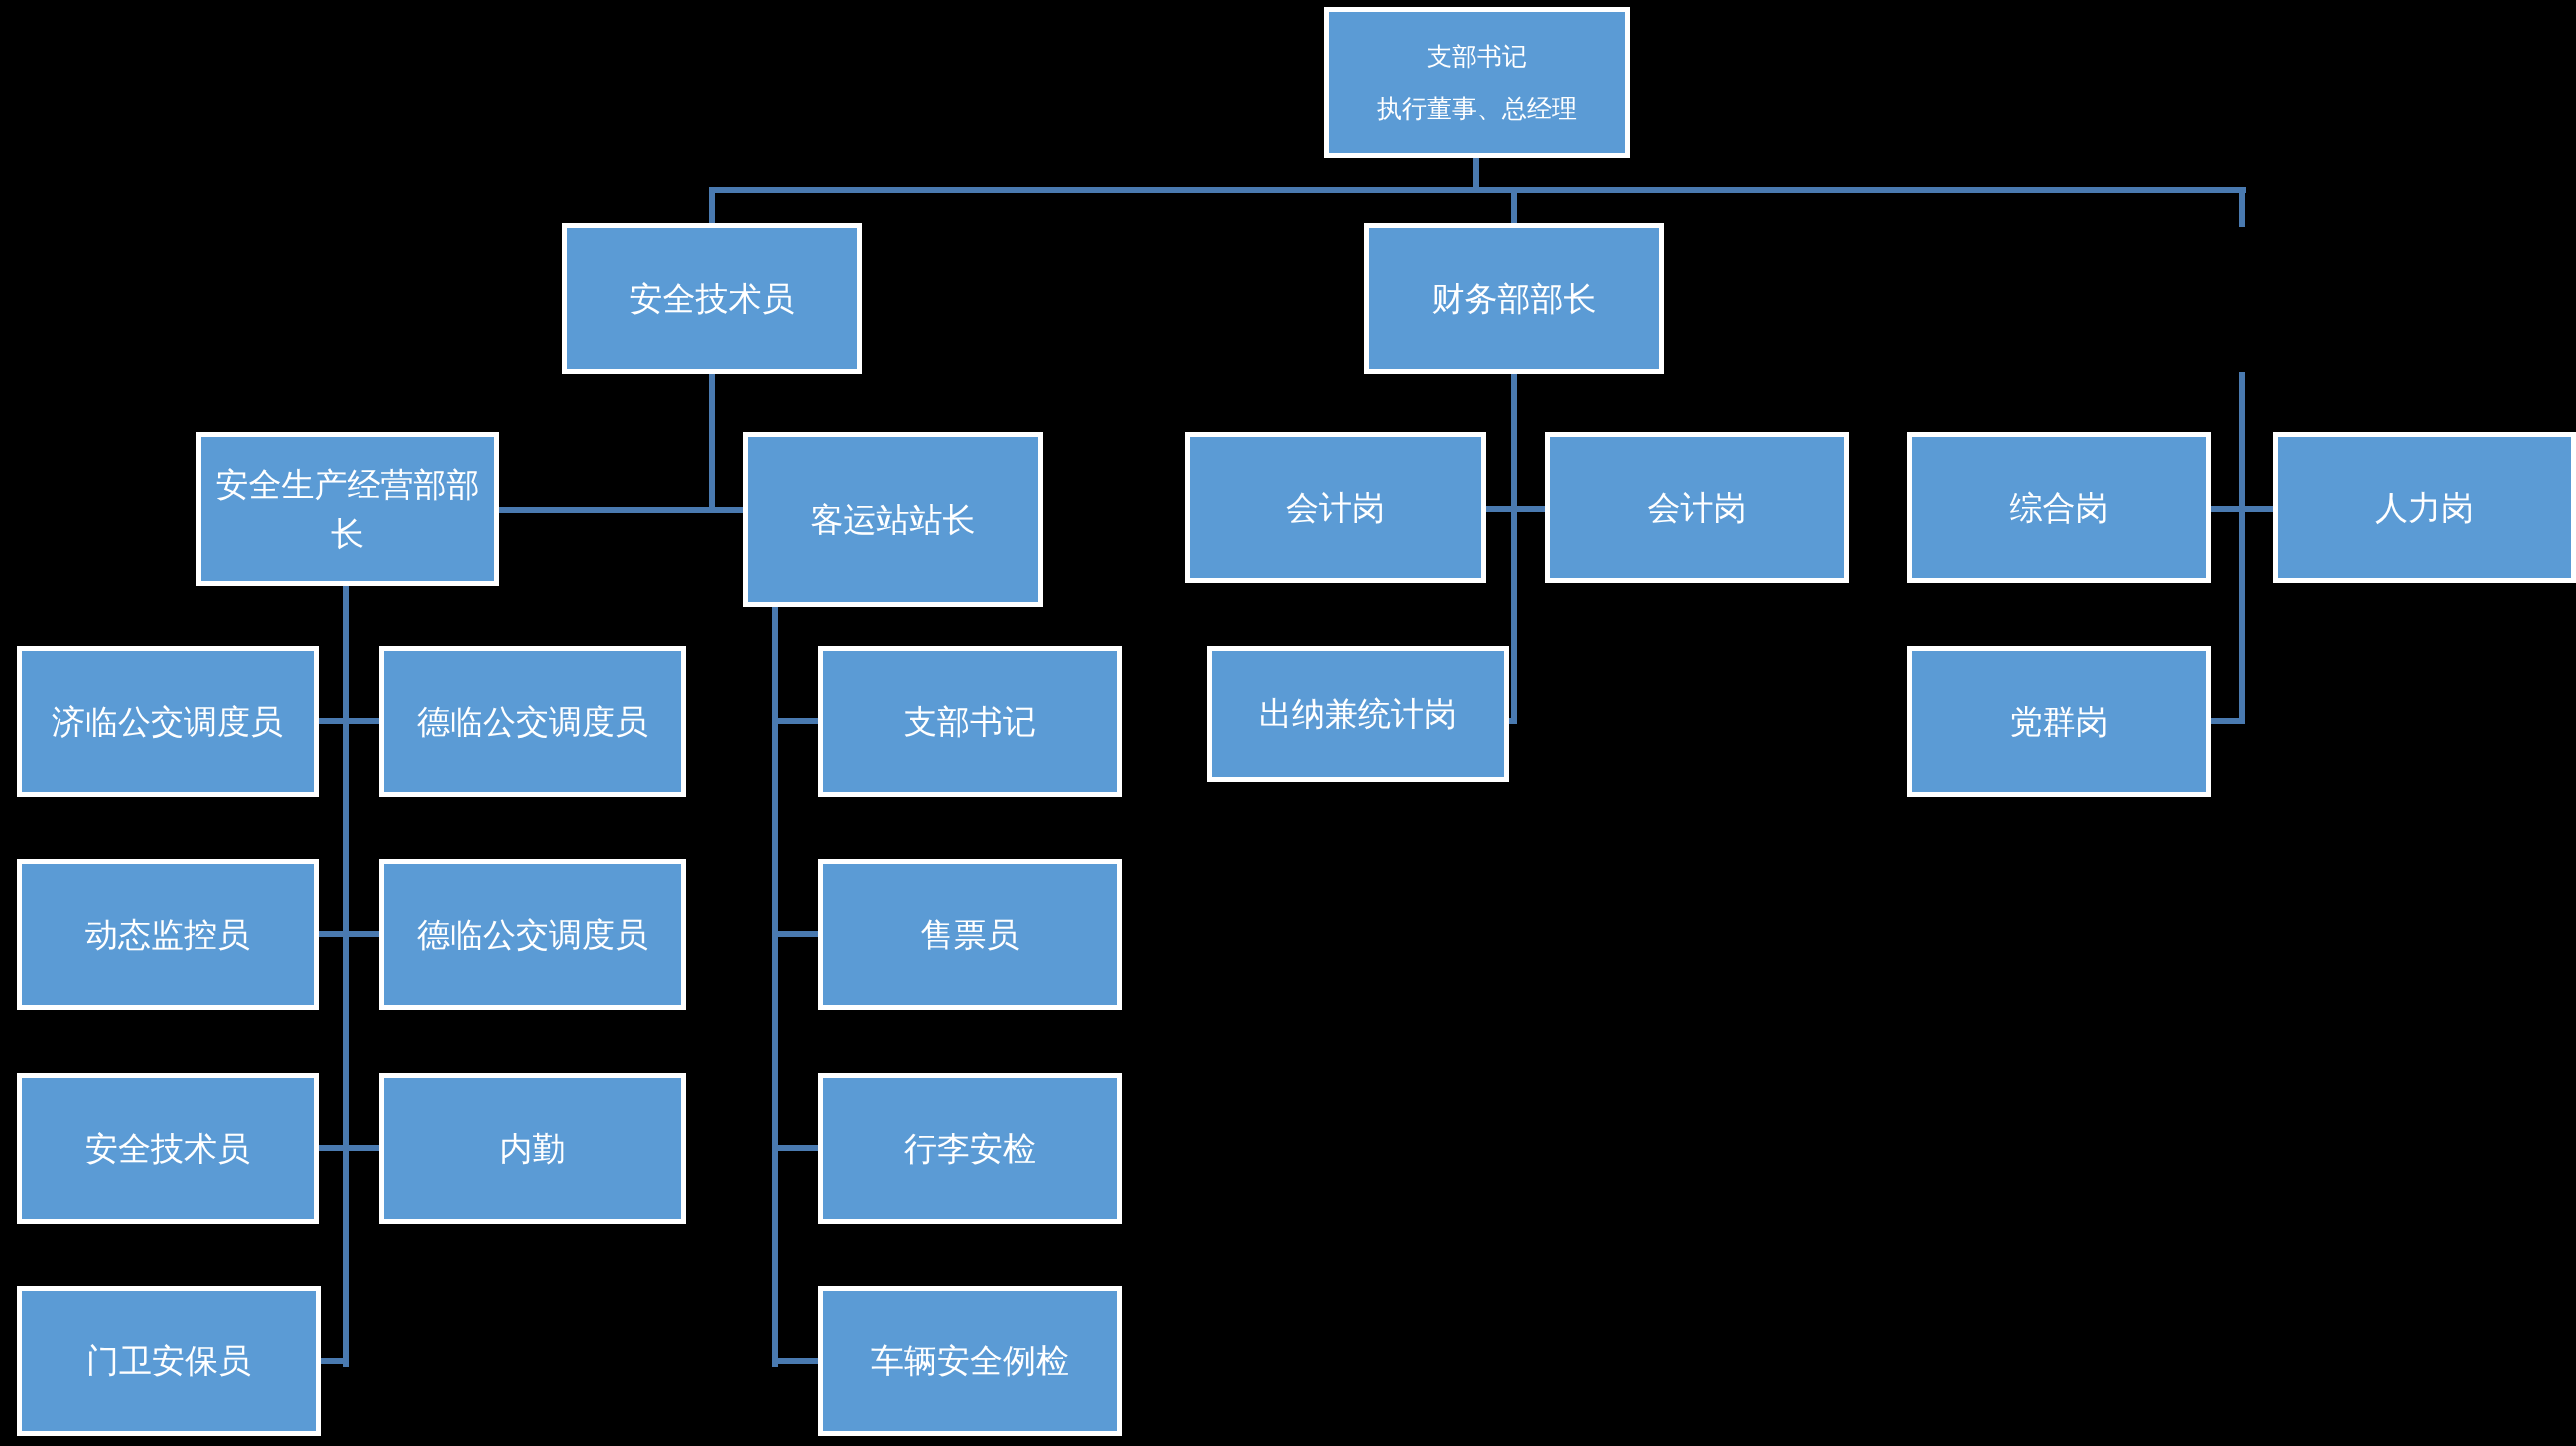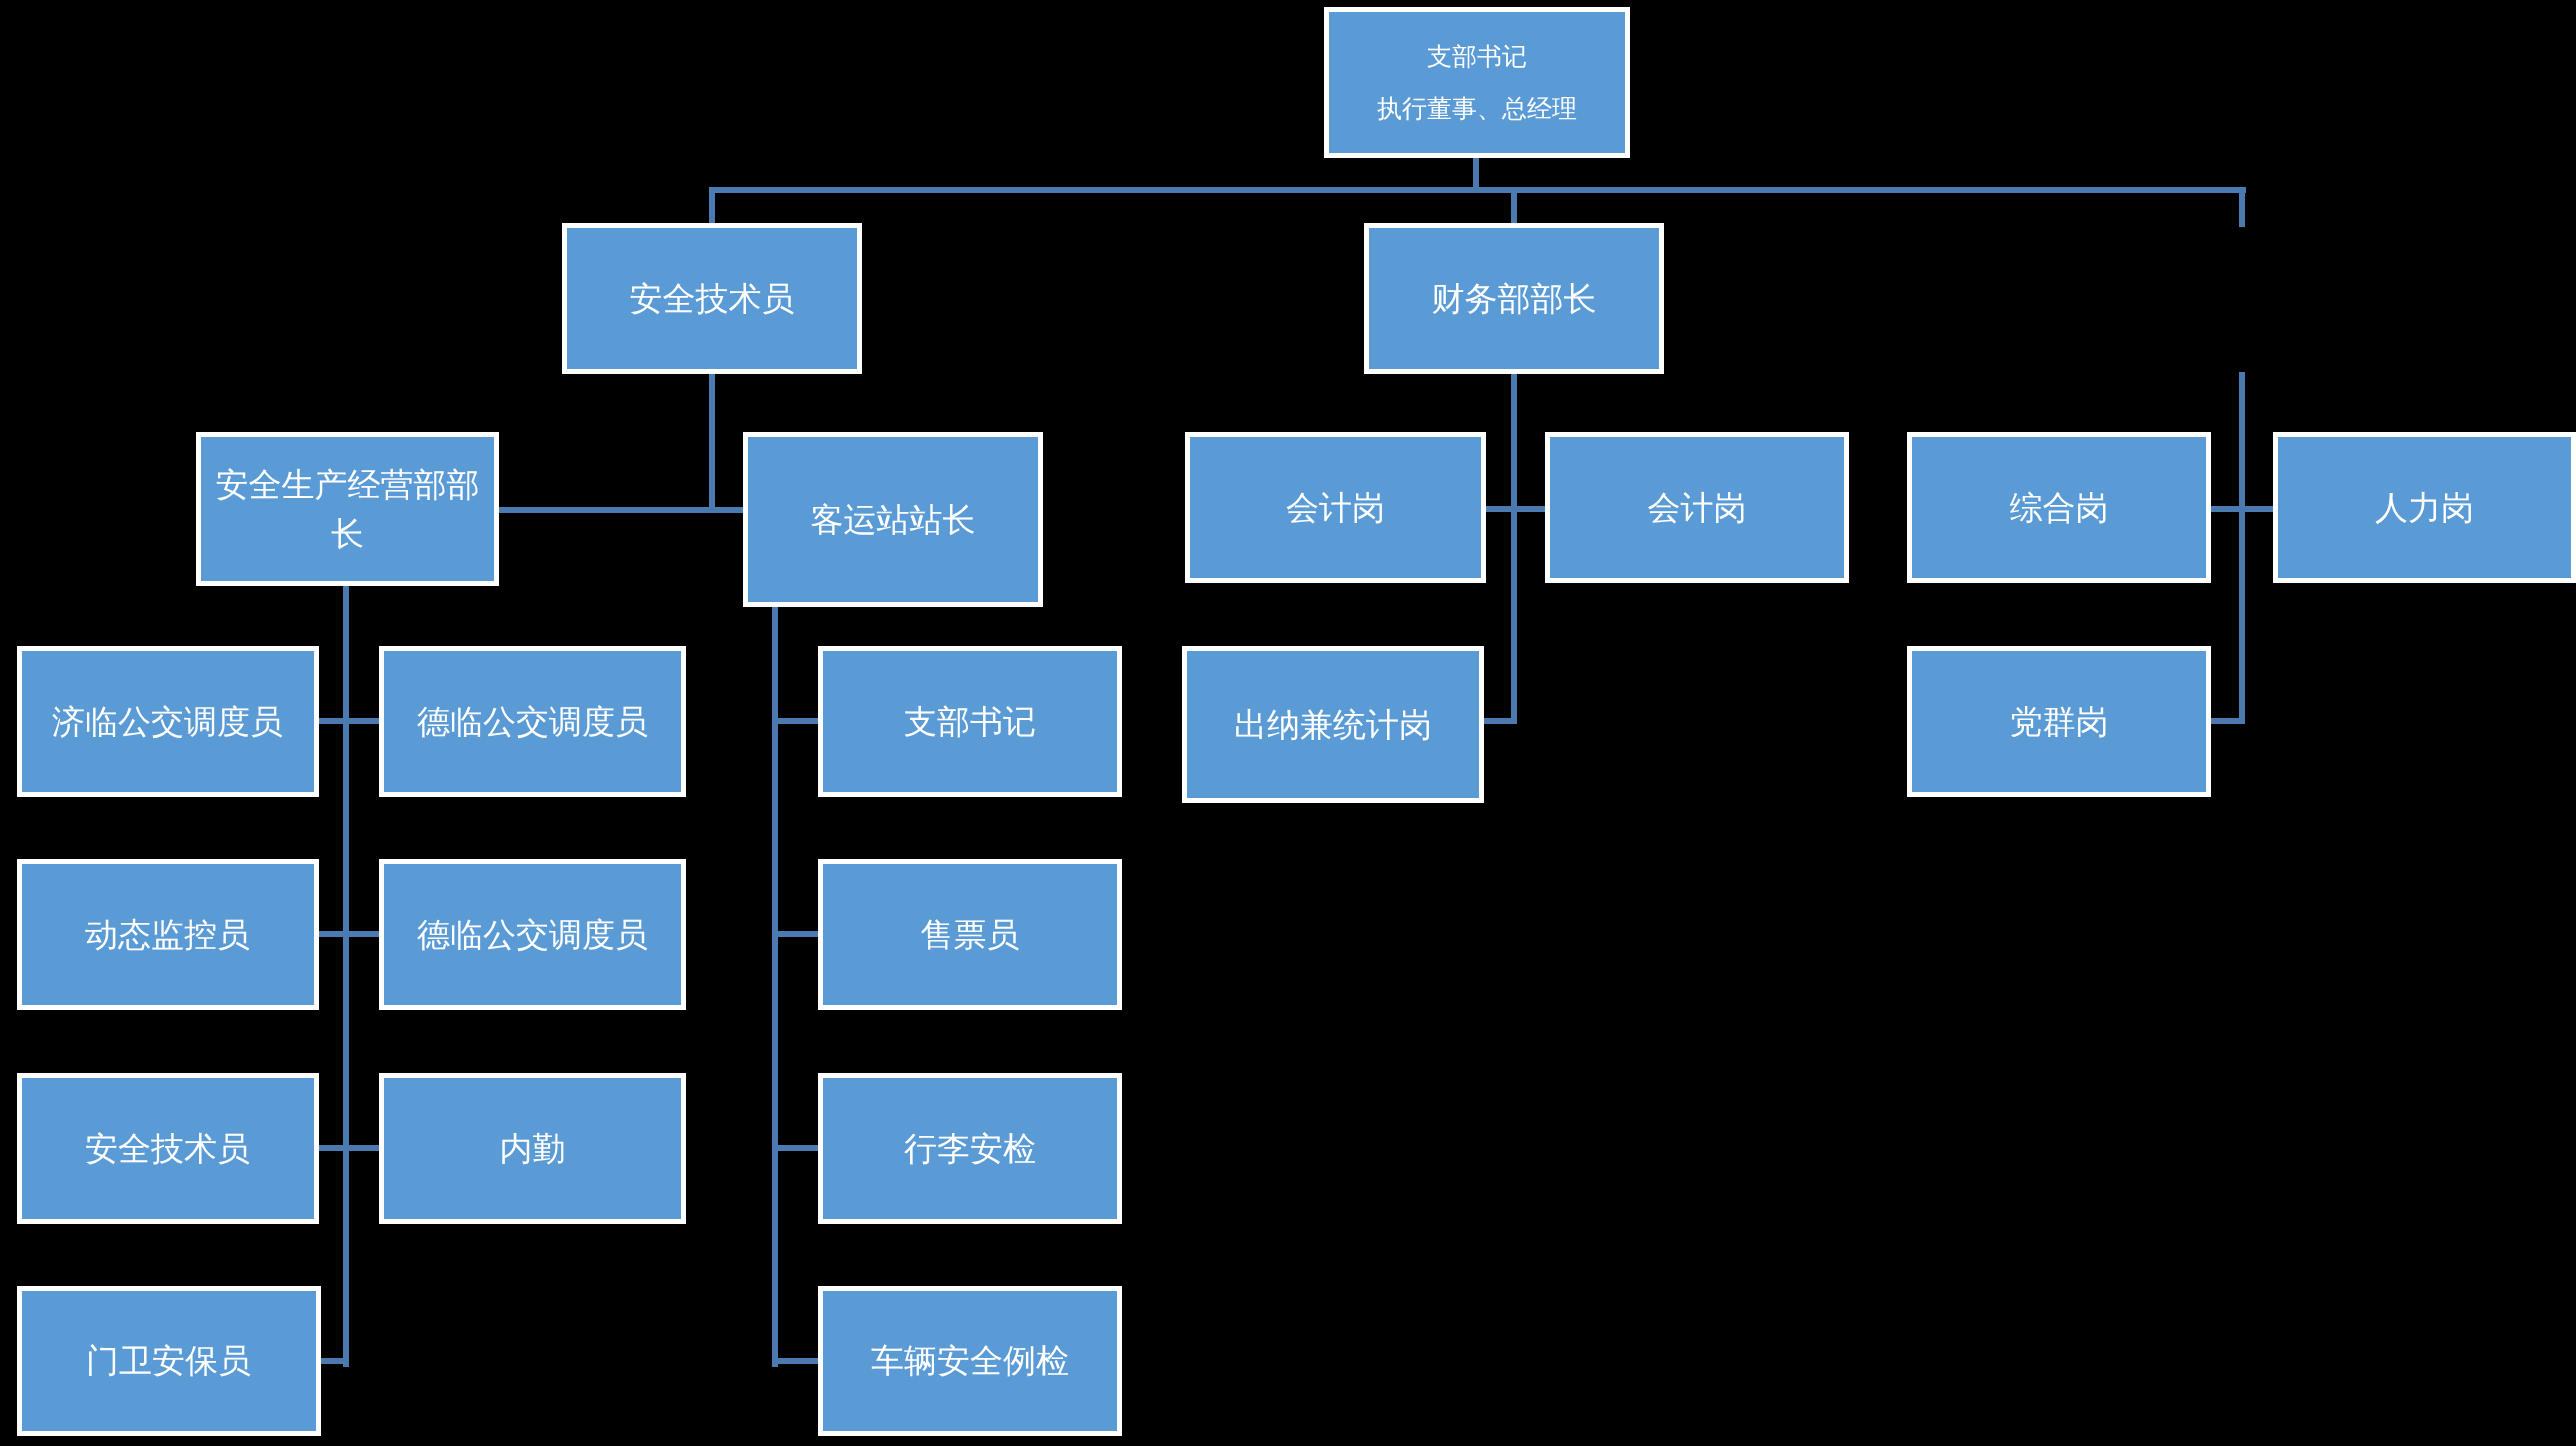--- a/index.html
+++ b/index.html
@@ -104,21 +104,21 @@
 
   <div class="node" style="left:16.6px;top:646px;width:302px;height:151px">
       <span>济临公交调度员</span>
     </div>
   <div class="node" style="left:379px;top:646px;width:307px;height:151px">
       <span>德临公交调度员</span>
     </div>
   <div class="node" style="left:818px;top:646px;width:304px;height:151px">
       <span>支部书记</span>
     </div>
-  <div class="node" style="left:1182px;top:646px;width:302px;height:157px">
+  <div class="node" style="left:1207px;top:646px;width:302px;height:136px">
       <span>出纳兼统计岗</span>
     </div>
   <div class="node" style="left:1907px;top:646px;width:304px;height:151px">
       <span>党群岗</span>
     </div>
 
   <div class="node" style="left:16.6px;top:859px;width:302px;height:151px">
       <span>动态监控员</span>
     </div>
   <div class="node" style="left:379px;top:859px;width:307px;height:151px">

